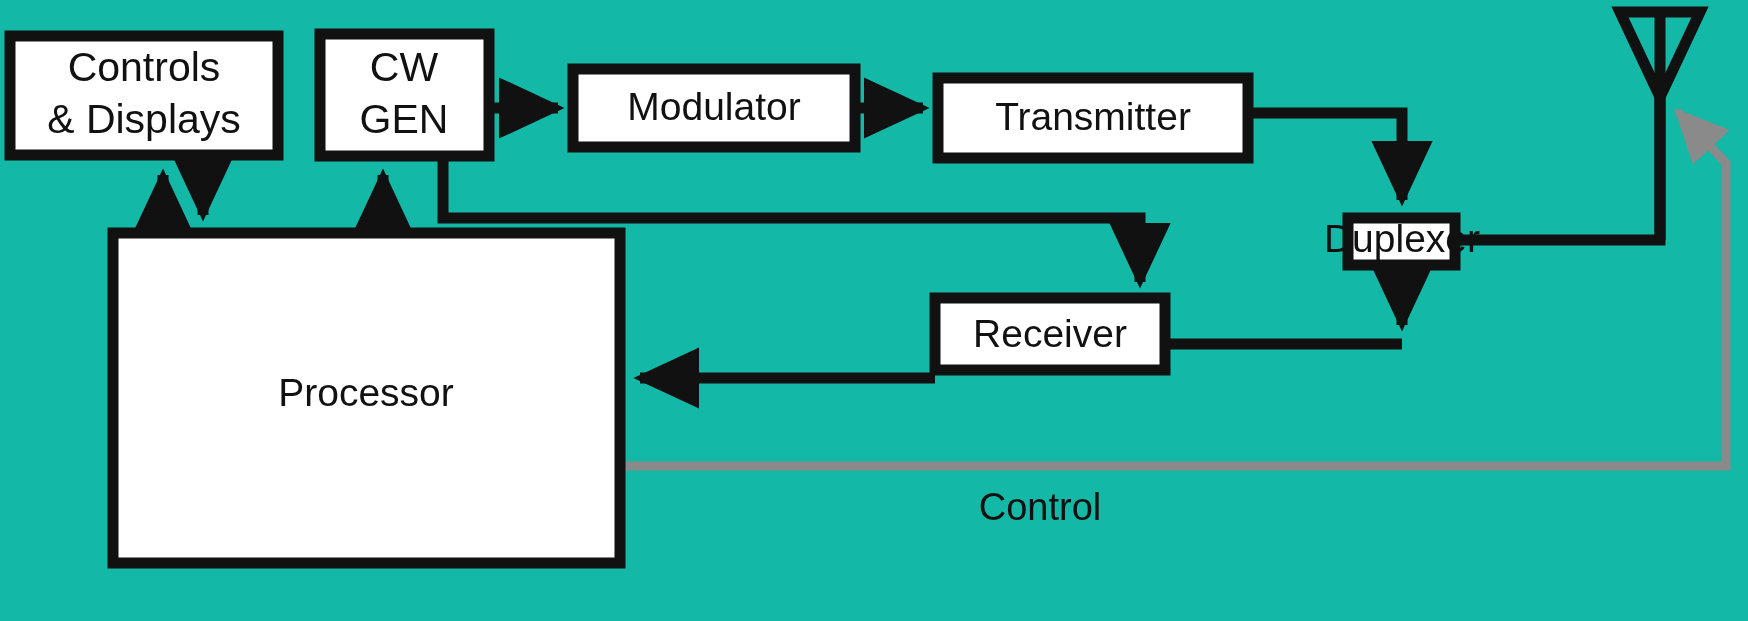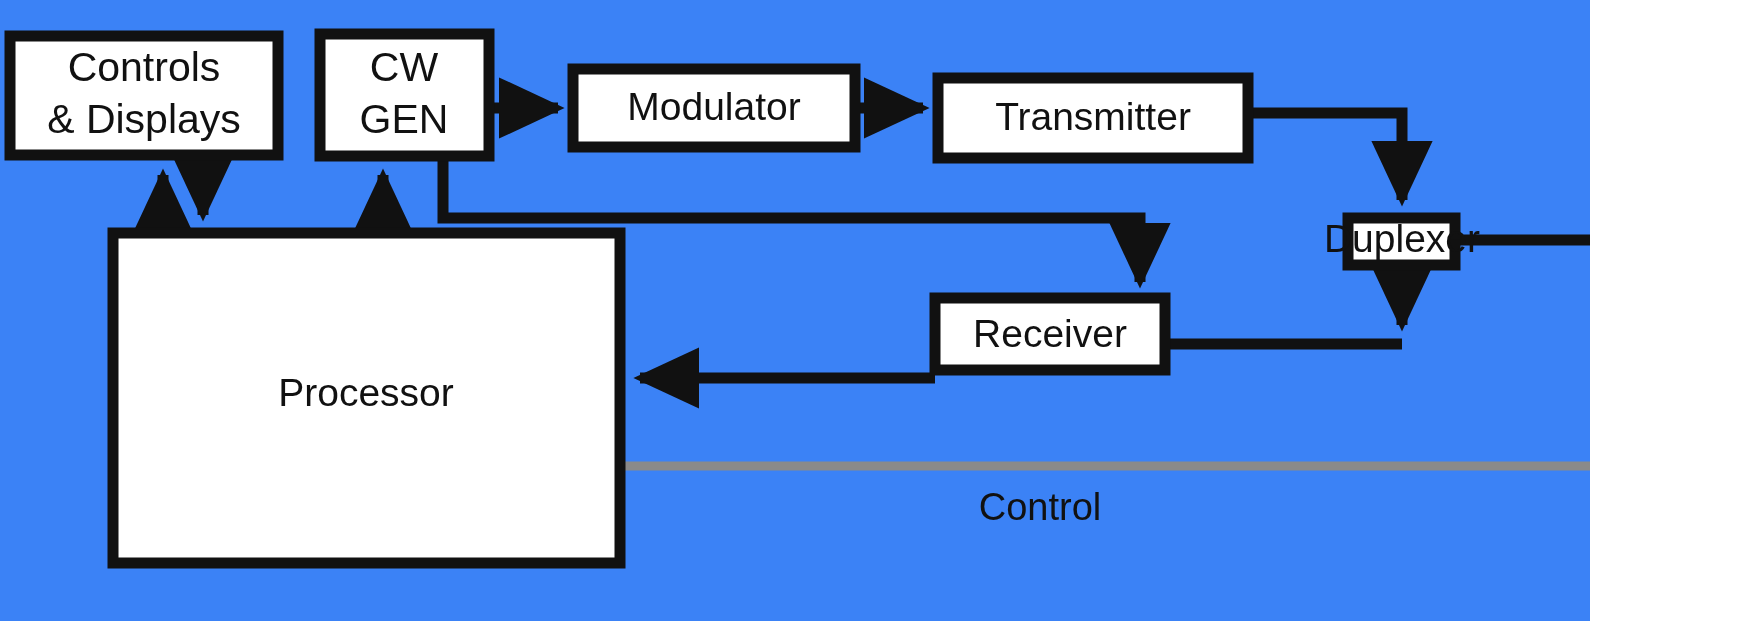--- a/index.html
+++ b/index.html
@@ -1,17 +1,17 @@
 <!DOCTYPE html>
 <html><head>
 <meta charset="utf-8">
 <style>
   html,body{margin:0;padding:0;background:#ffffff;}
   body{font-family:"Liberation Sans", sans-serif;}
-  #stage{position:relative;width:1590px;height:621px;background:#3b82f6;overflow:hidden;}
+  #stage{position:relative;width:1748px;height:621px;background:#14b8a6;overflow:hidden;}
   #stage svg{position:absolute;left:0;top:0;width:1748px;height:621px;}
   .blk-label{font-family:"Liberation Sans", sans-serif;fill:#111111;text-anchor:middle;dominant-baseline:middle;}
   .sz-lg{font-size:41px;}
   .sz-md{font-size:39px;}
   .edge-label{font-family:"Liberation Sans", sans-serif;fill:#111111;font-size:38px;text-anchor:middle;}
 </style>
 </head>
 <body>
 
 <div id="stage">

